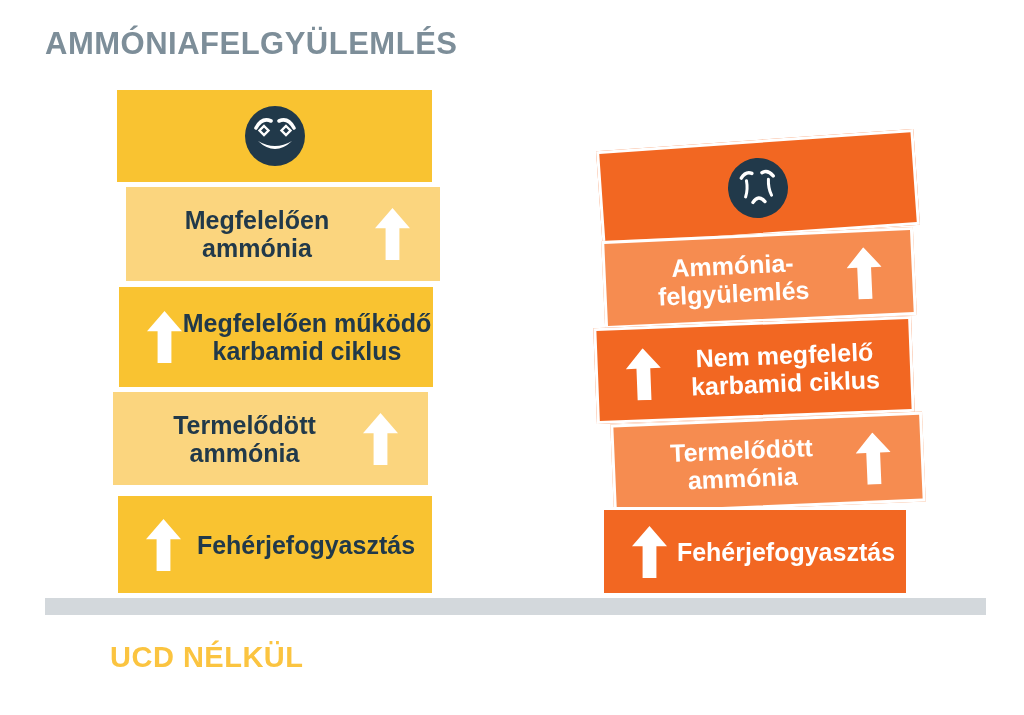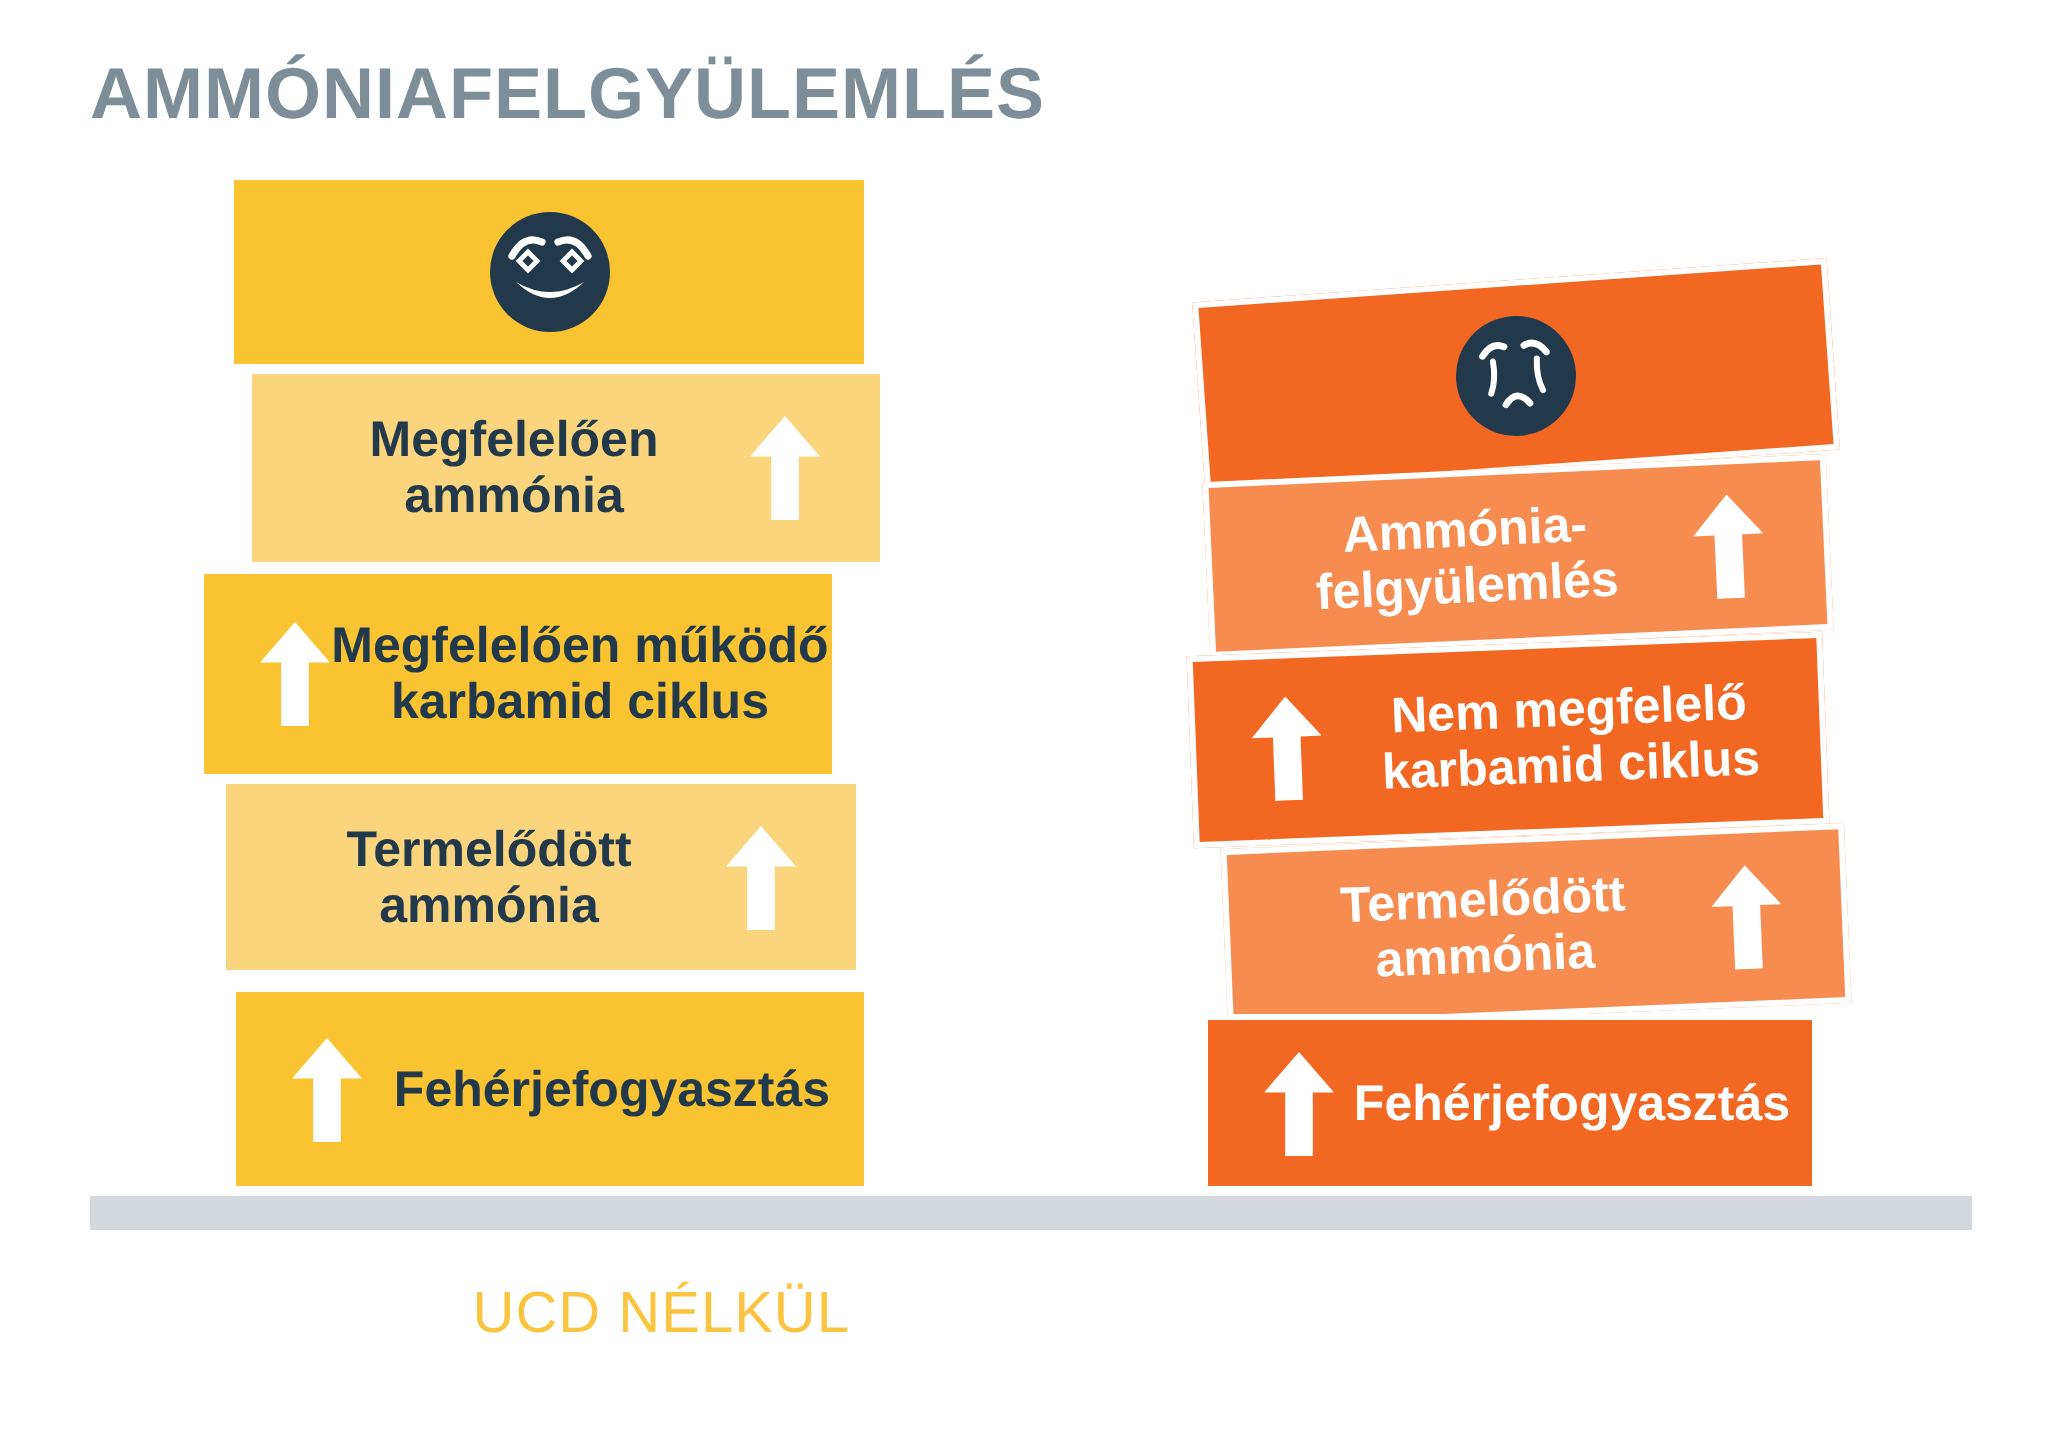--- a/index.html
+++ b/index.html
@@ -2,21 +2,21 @@
 <html style="--yellow-strong: #F9C331; --yellow-light: #FBD57E; --orange-strong: #F26722; --orange-light: #F68C50; --navy: #21394A; --title-gray: #7D8E99; --baseline-gray: #D3D8DC; --label-yellow: #FBC440; --label-orange: #F47B21;"><head>
 <meta charset="utf-8">
 <style>
   html,body{margin:0;padding:0;background:#fff;}
   .canvas{
     position:relative;width:1024px;height:715px;background:#fff;overflow:hidden;
     font-family:"Liberation Sans",sans-serif;
   }
   .title{
     position:absolute;left:45px;top:26px;margin:0;
-    font-size:36px;font-weight:bold;letter-spacing:.5px;
+    font-size:31px;font-weight:bold;letter-spacing:.5px;
     color:var(--title-gray,#7D8E99);
   }
   .blk{
     position:absolute;display:flex;align-items:center;justify-content:center;
     box-sizing:border-box;
   }
   .solid-y{background:var(--yellow-strong,#F9C331);}
   .light-y{background:var(--yellow-light,#FBD57E);}
   .solid-o{background:var(--orange-strong,#F26722);border:3px solid #fff;}
   .light-o{background:var(--orange-light,#F68C50);border:3px solid #fff;}
@@ -27,34 +27,34 @@
   .stack-right .txt{color:#fff;}
   .pad-r .txt{padding-right:52px;}
   .pad-l .txt{padding-left:62px;}
   .arrow{position:absolute;top:50%;transform:translateY(-50%);width:35px;height:52px;}
   .arrow-r{right:30px;}
   .arrow-l{left:28px;}
   .face{width:64px;height:64px;display:block;}
   
   .l1{left:117px;top:90px;width:315px;height:92px;}
   .l2{left:126px;top:187px;width:314px;height:94px;}
-  .l3{left:102px;top:287px;width:314px;height:100px;}
+  .l3{left:119px;top:287px;width:314px;height:100px;}
   .l4{left:113px;top:392px;width:315px;height:93px;}
   .l5{left:118px;top:496px;width:314px;height:97px;}
   
   .r1{left:599px;top:140px;width:318px;height:96px;transform:rotate(-4deg);}
   .r2{left:603px;top:234px;width:312px;height:88px;transform:rotate(-2.6deg);}
   .r3{left:595px;top:322px;width:318px;height:96px;transform:rotate(-2.2deg);}
   .r4{left:612px;top:418px;width:312px;height:90px;transform:rotate(-2.4deg);}
   .r5{left:601px;top:507px;width:308px;height:89px;}
   .baseline{
     position:absolute;left:45px;top:598px;width:941px;height:17px;
     background:var(--baseline-gray,#D3D8DC);
   }
-  .label{position:absolute;top:641px;font-size:29px;font-weight:normal;text-align:right;letter-spacing:.5px;}
+  .label{position:absolute;top:641px;font-size:29px;font-weight:bold;text-align:left;letter-spacing:.5px;}
   .label-left{left:110px;width:315px;color:var(--label-yellow,#FBC440);}
   .label-right{left:618px;width:330px;color:var(--label-orange,#F47B21);}
 </style>
 </head>
 <body>
 
 <div class="canvas">
 
   <h1 class="title">AMMÓNIAFELGYÜLEMLÉS</h1>
 

